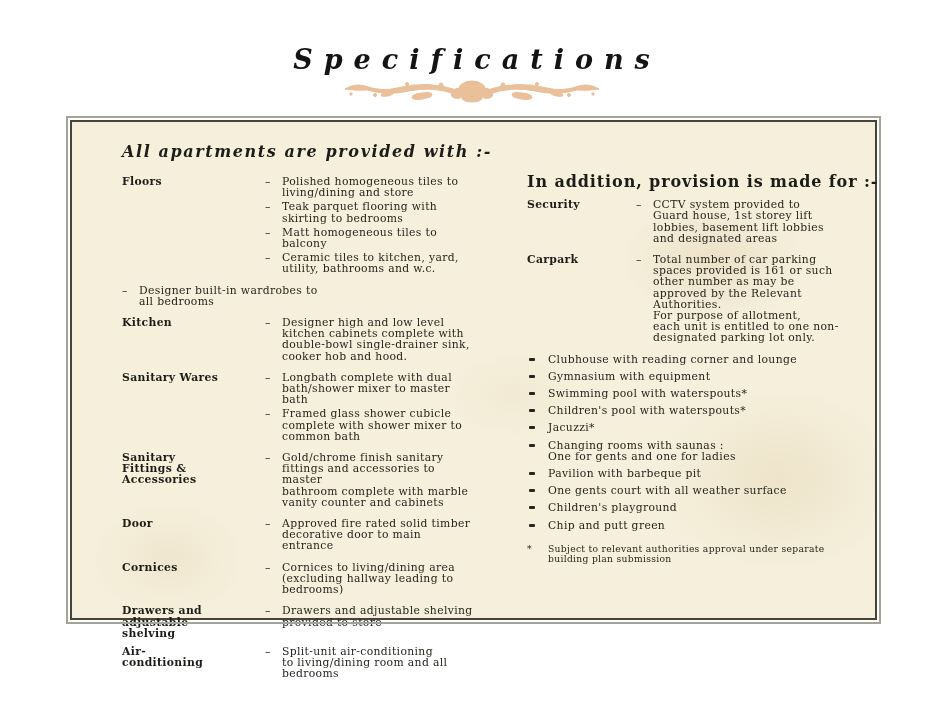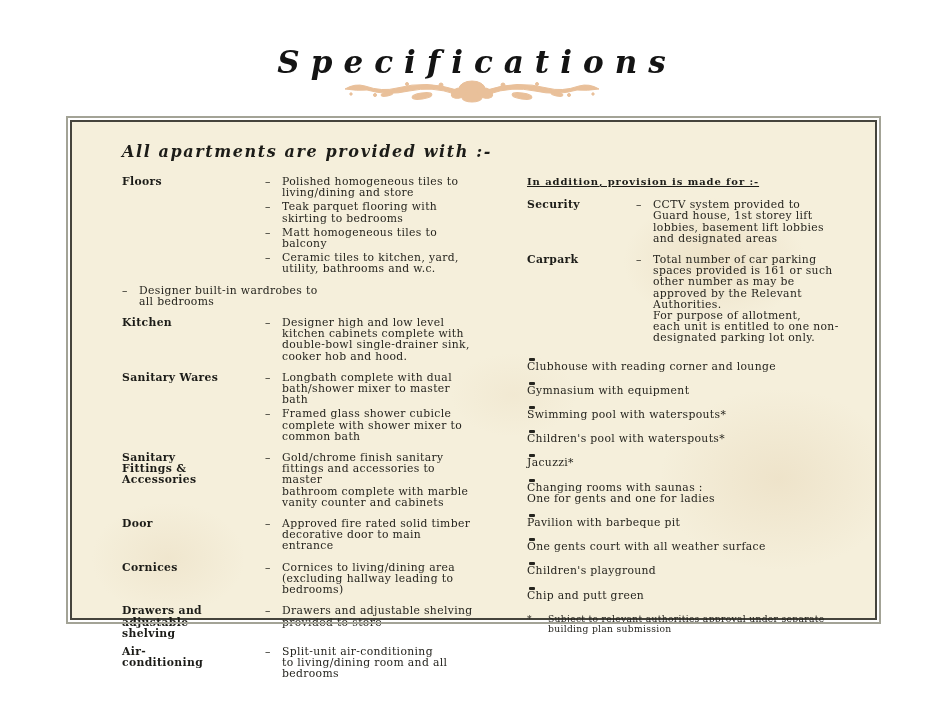--- a/index.html
+++ b/index.html
@@ -7,21 +7,21 @@
   body {
     position:relative;
     background:#ffffff;
     font-family:"DejaVu Serif", "Liberation Serif", serif;
     color:#26251f;
     overflow:hidden;
   }
   .page-title {
     position:absolute; top:44px; left:0; right:0;
     text-align:center;
-    font-size:31px; font-weight:bold; font-style:italic;
+    font-size:27px; font-weight:bold; font-style:italic;
     letter-spacing:11px; text-indent:11px;
     color:#141414;
   }
   .ornament {
     position:absolute; top:76px; left:50%;
     transform:translateX(-50%);
   }
   .panel {
     position:absolute; left:70px; top:112px;
     width:807px; height:500px;
@@ -54,26 +54,26 @@
     width:110px; flex-shrink:0; font-weight:bold; white-space:pre-line;
     color:#1c1c18;
   }
   .col-right .spec-label { width:76px; }
   .spec-items { flex:1; }
   .spec-item { display:flex; margin-bottom:3px; }
   .dash { width:17px; flex-shrink:0; }
   .spec-text { white-space:pre-line; }
 
   .side-heading {
-    font-size:10px; font-weight:bold; letter-spacing:0.9px;
-    color:#1c1c18; margin-bottom:12px;text-decoration:underline;
+    font-size:16px; font-weight:bold; letter-spacing:0.9px;
+    color:#1c1c18; margin-bottom:12px;
   }
   .side-heading.recreation { margin-top:20px; margin-bottom:9px; }
 
-  .facility { display:flex; margin-bottom:6px; align-items:flex-start;flex-direction:column; }
+  .facility { display:flex; margin-bottom:6px; align-items:flex-start; }
   .bullet {
     width:6px; height:3px; background:#26251f; border-radius:1px;
     margin:4px 13px 0 2px; flex-shrink:0;
   }
   .facility-text { white-space:pre-line; }
 
   .footnote {
     display:flex; margin-top:13px;
     font-size:9.2px; line-height:10.5px; letter-spacing:0.3px;
   }

